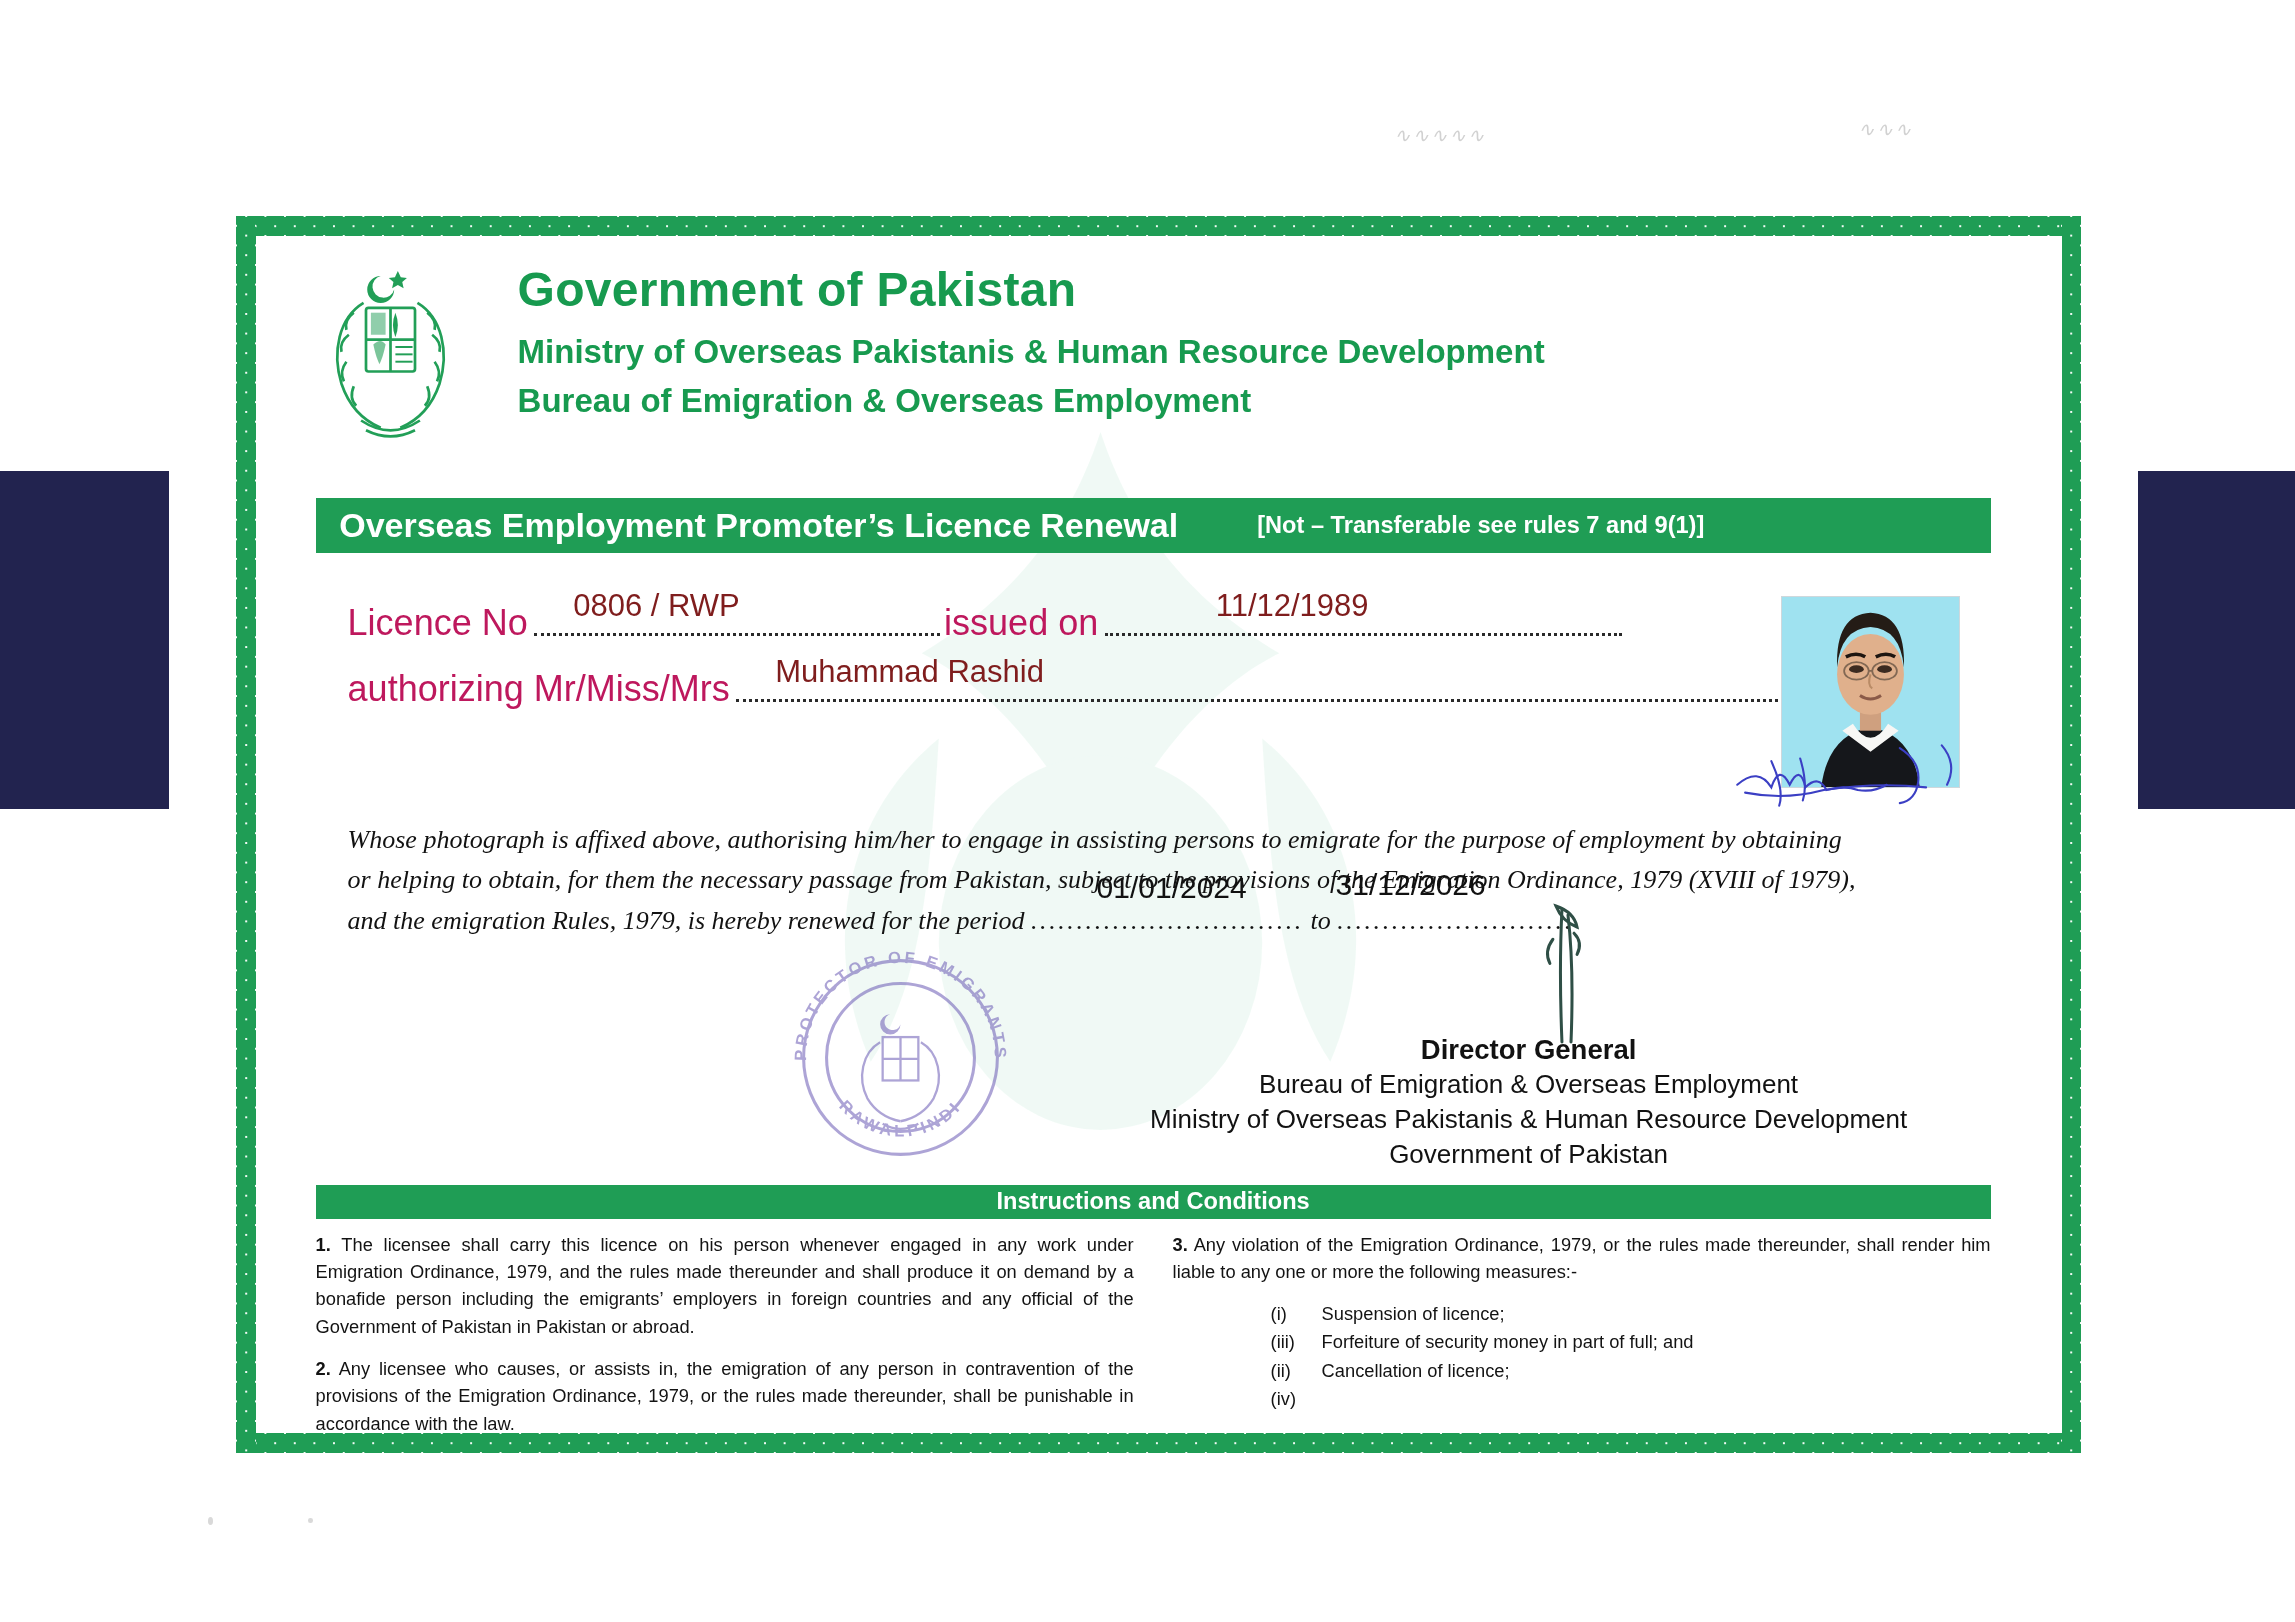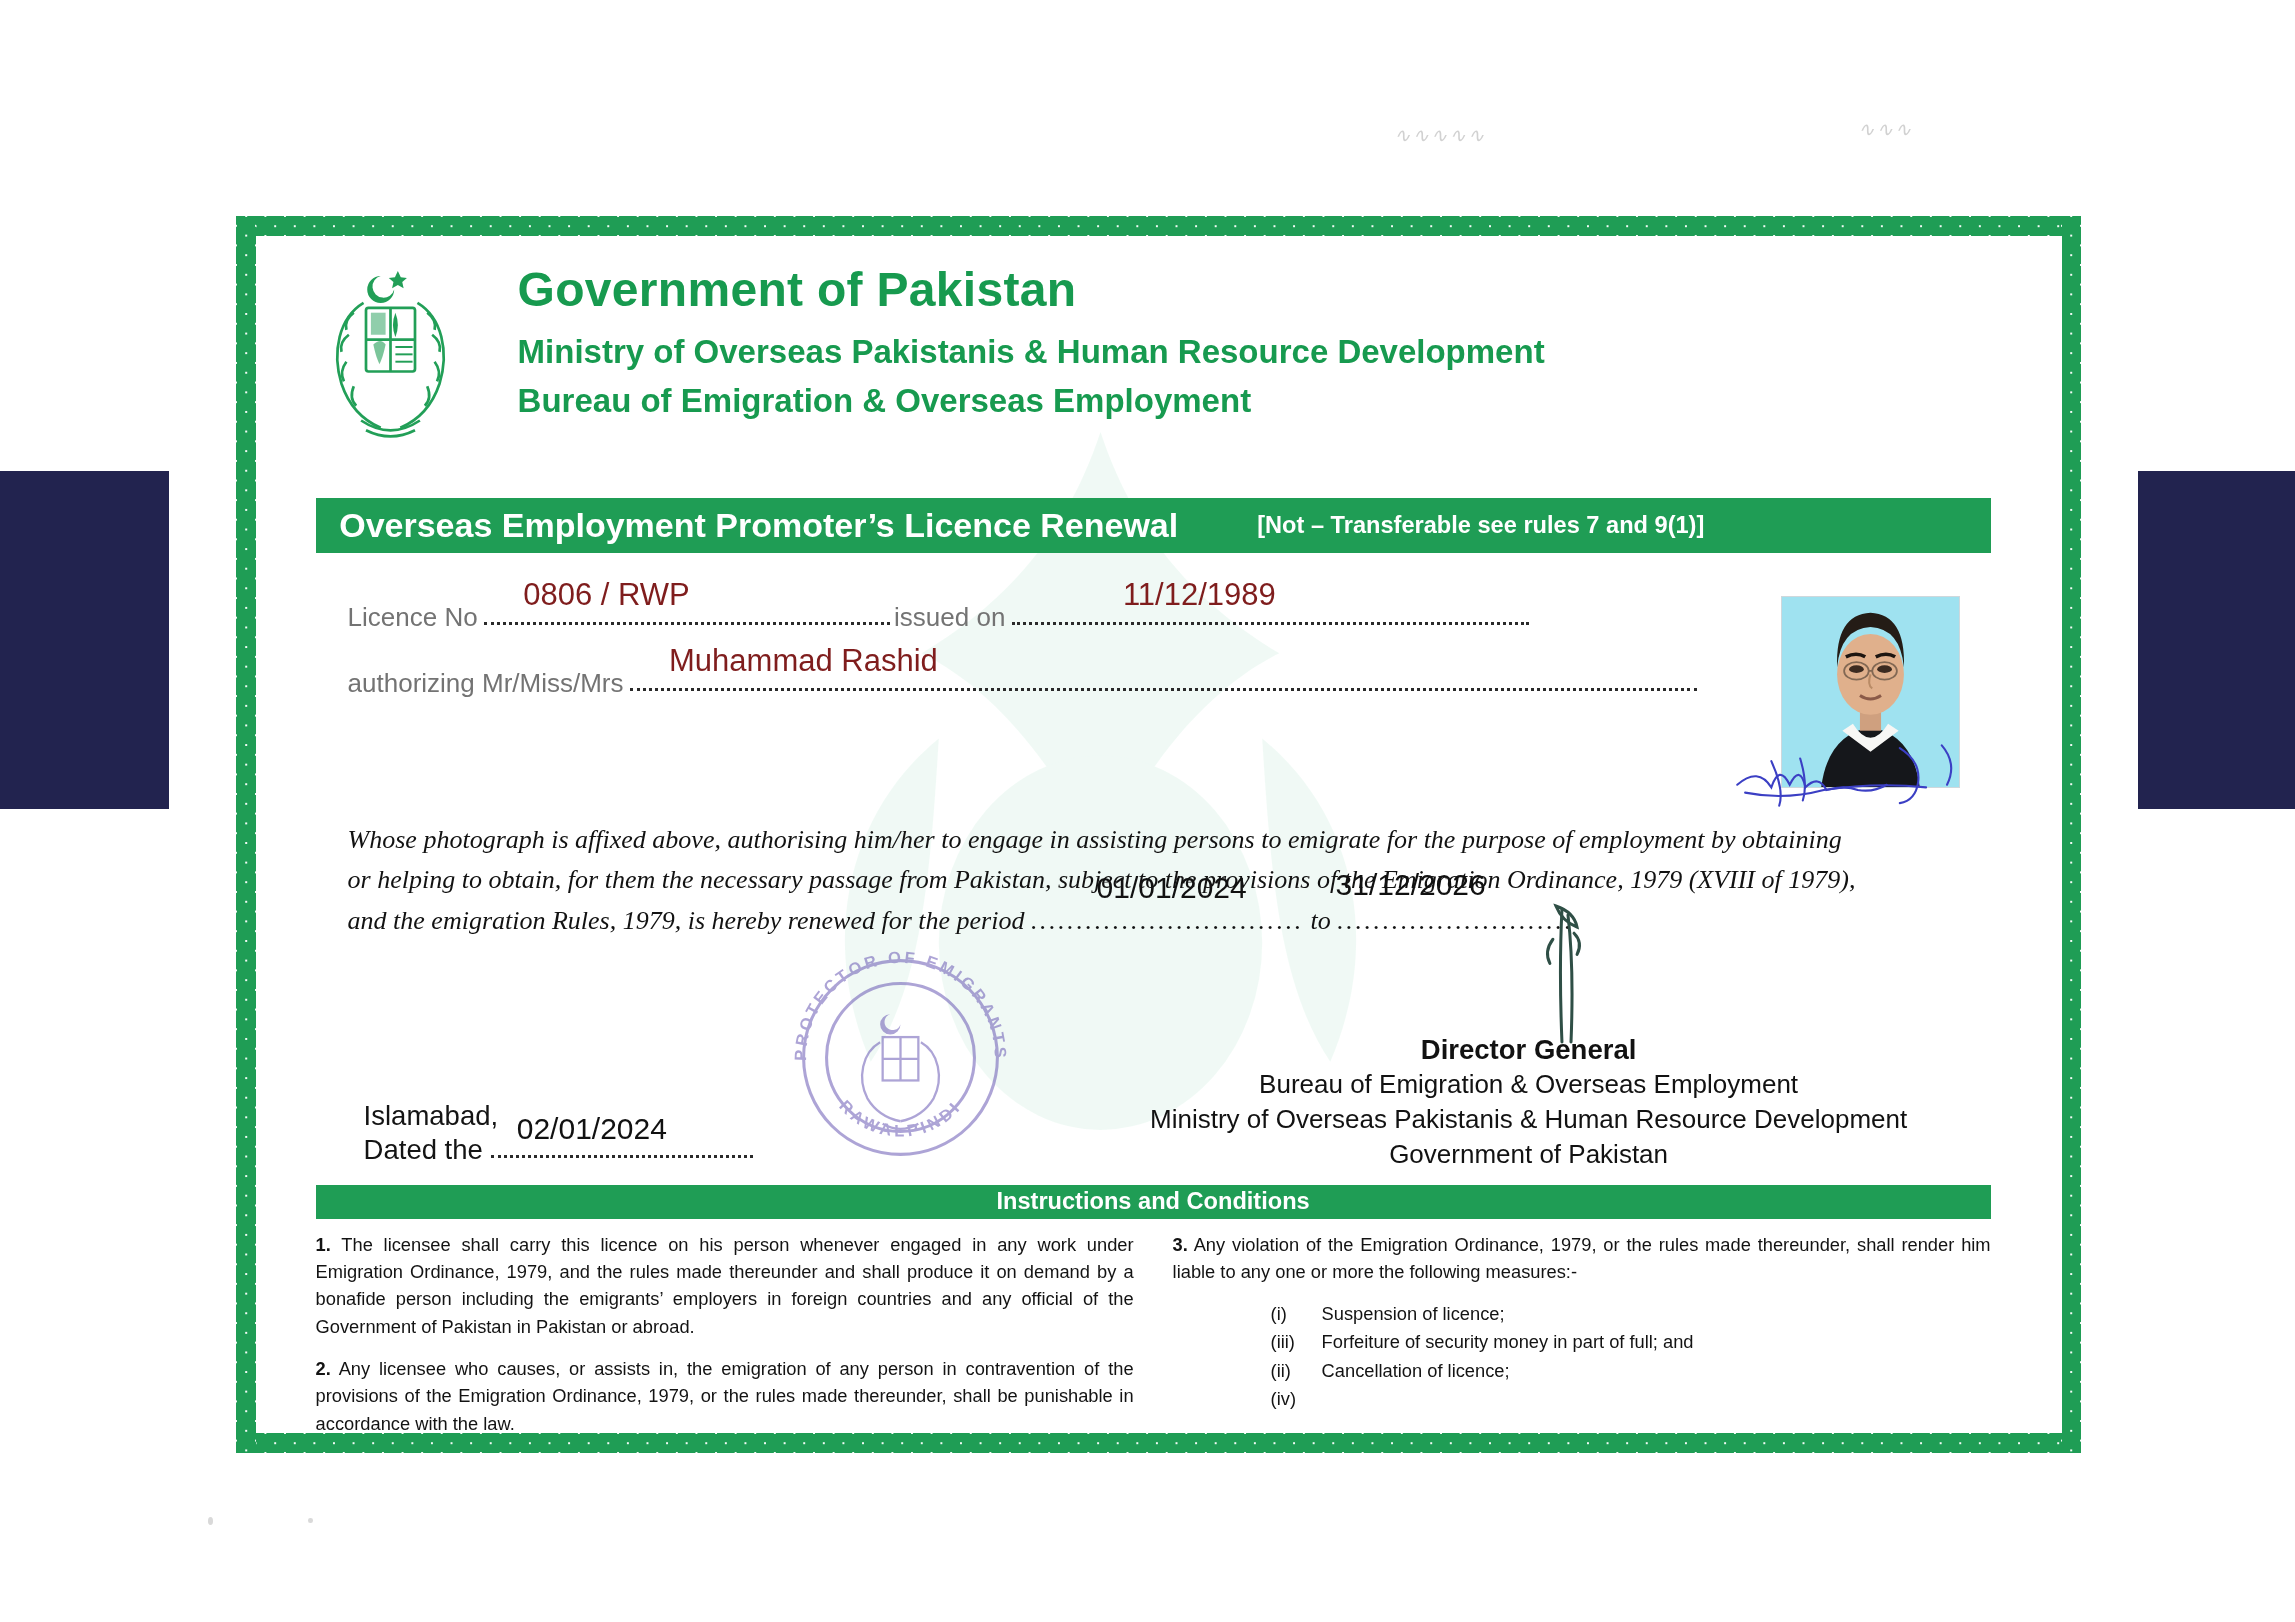--- a/index.html
+++ b/index.html
@@ -58,21 +58,21 @@
 
   
   #banner{position:absolute;left:60px;top:262px;width:1675px;height:55px;
      background:#1f9d55;display:flex;align-items:center;}
   #banner-title{color:#ffffff;font-size:34px;font-weight:bold;margin-left:23.6px;}
   #banner-note{color:#ffffff;font-size:23.6px;font-weight:bold;margin-left:79px;}
 
   
   .field-row{position:absolute;font-size:27.5px;color:#161616;white-space:nowrap;
      display:flex;align-items:flex-end;}
-  .field-label{font-size:26px;color:#737373;text-align:right;}
+  .field-label{font-size:36px;color:#be185d;text-align:right;}
   .dots{flex:0 0 auto;border-bottom:3.3px dotted #2a2a2a;height:3.9px;position:relative;margin:0 3.9px 7.9px 6.5px;}
   .fill{position:absolute;bottom:9.2px;left:39px;font-size:31px;color:#7f1d1d;white-space:nowrap;}
 
   #row-licence{left:92px;top:366px;}
   #row-auth{left:92px;top:432px;}
   #row-messers{left:92px;top:497px;}
 
   
   #photo-box{position:absolute;left:1525px;top:360px;width:177px;height:190px;
      background:#9fe2f0;overflow:hidden;border:1.3px solid #cfd8dc;}
@@ -278,29 +278,20 @@
       </g>
     </svg>
 
     <div id="dg-block">
       <div id="dg-title">Director General</div>
       <div class="dg-line">Bureau of Emigration &amp; Overseas Employment</div>
       <div class="dg-line">Ministry of Overseas Pakistanis &amp; Human Resource Development</div>
       <div class="dg-line">Government of Pakistan</div>
     </div>
 
-    <div id="place-block">
-      <div>Islamabad,</div>
-      <div id="dated-row">
-        <span>Dated the</span>
-        <span id="dated-dots">
-          <span id="dated-value">02/01/2024</span>
-        </span>
-      </div>
-    </div>
 
     <div id="instr-banner">
       <div id="instr-banner-title">Instructions and Conditions</div>
     </div>
 
     <div id="instr-cols">
       <div class="instr-col">
         <div class="instr-item">
           <b>1.</b>
           <span>The licensee shall carry this licence on his person whenever engaged in any work under Emigration Ordinance, 1979, and the rules made thereunder and shall produce it on demand by a bonafide person including the emigrants’ employers in foreign countries and any official of the Government of Pakistan in Pakistan or abroad.</span>

